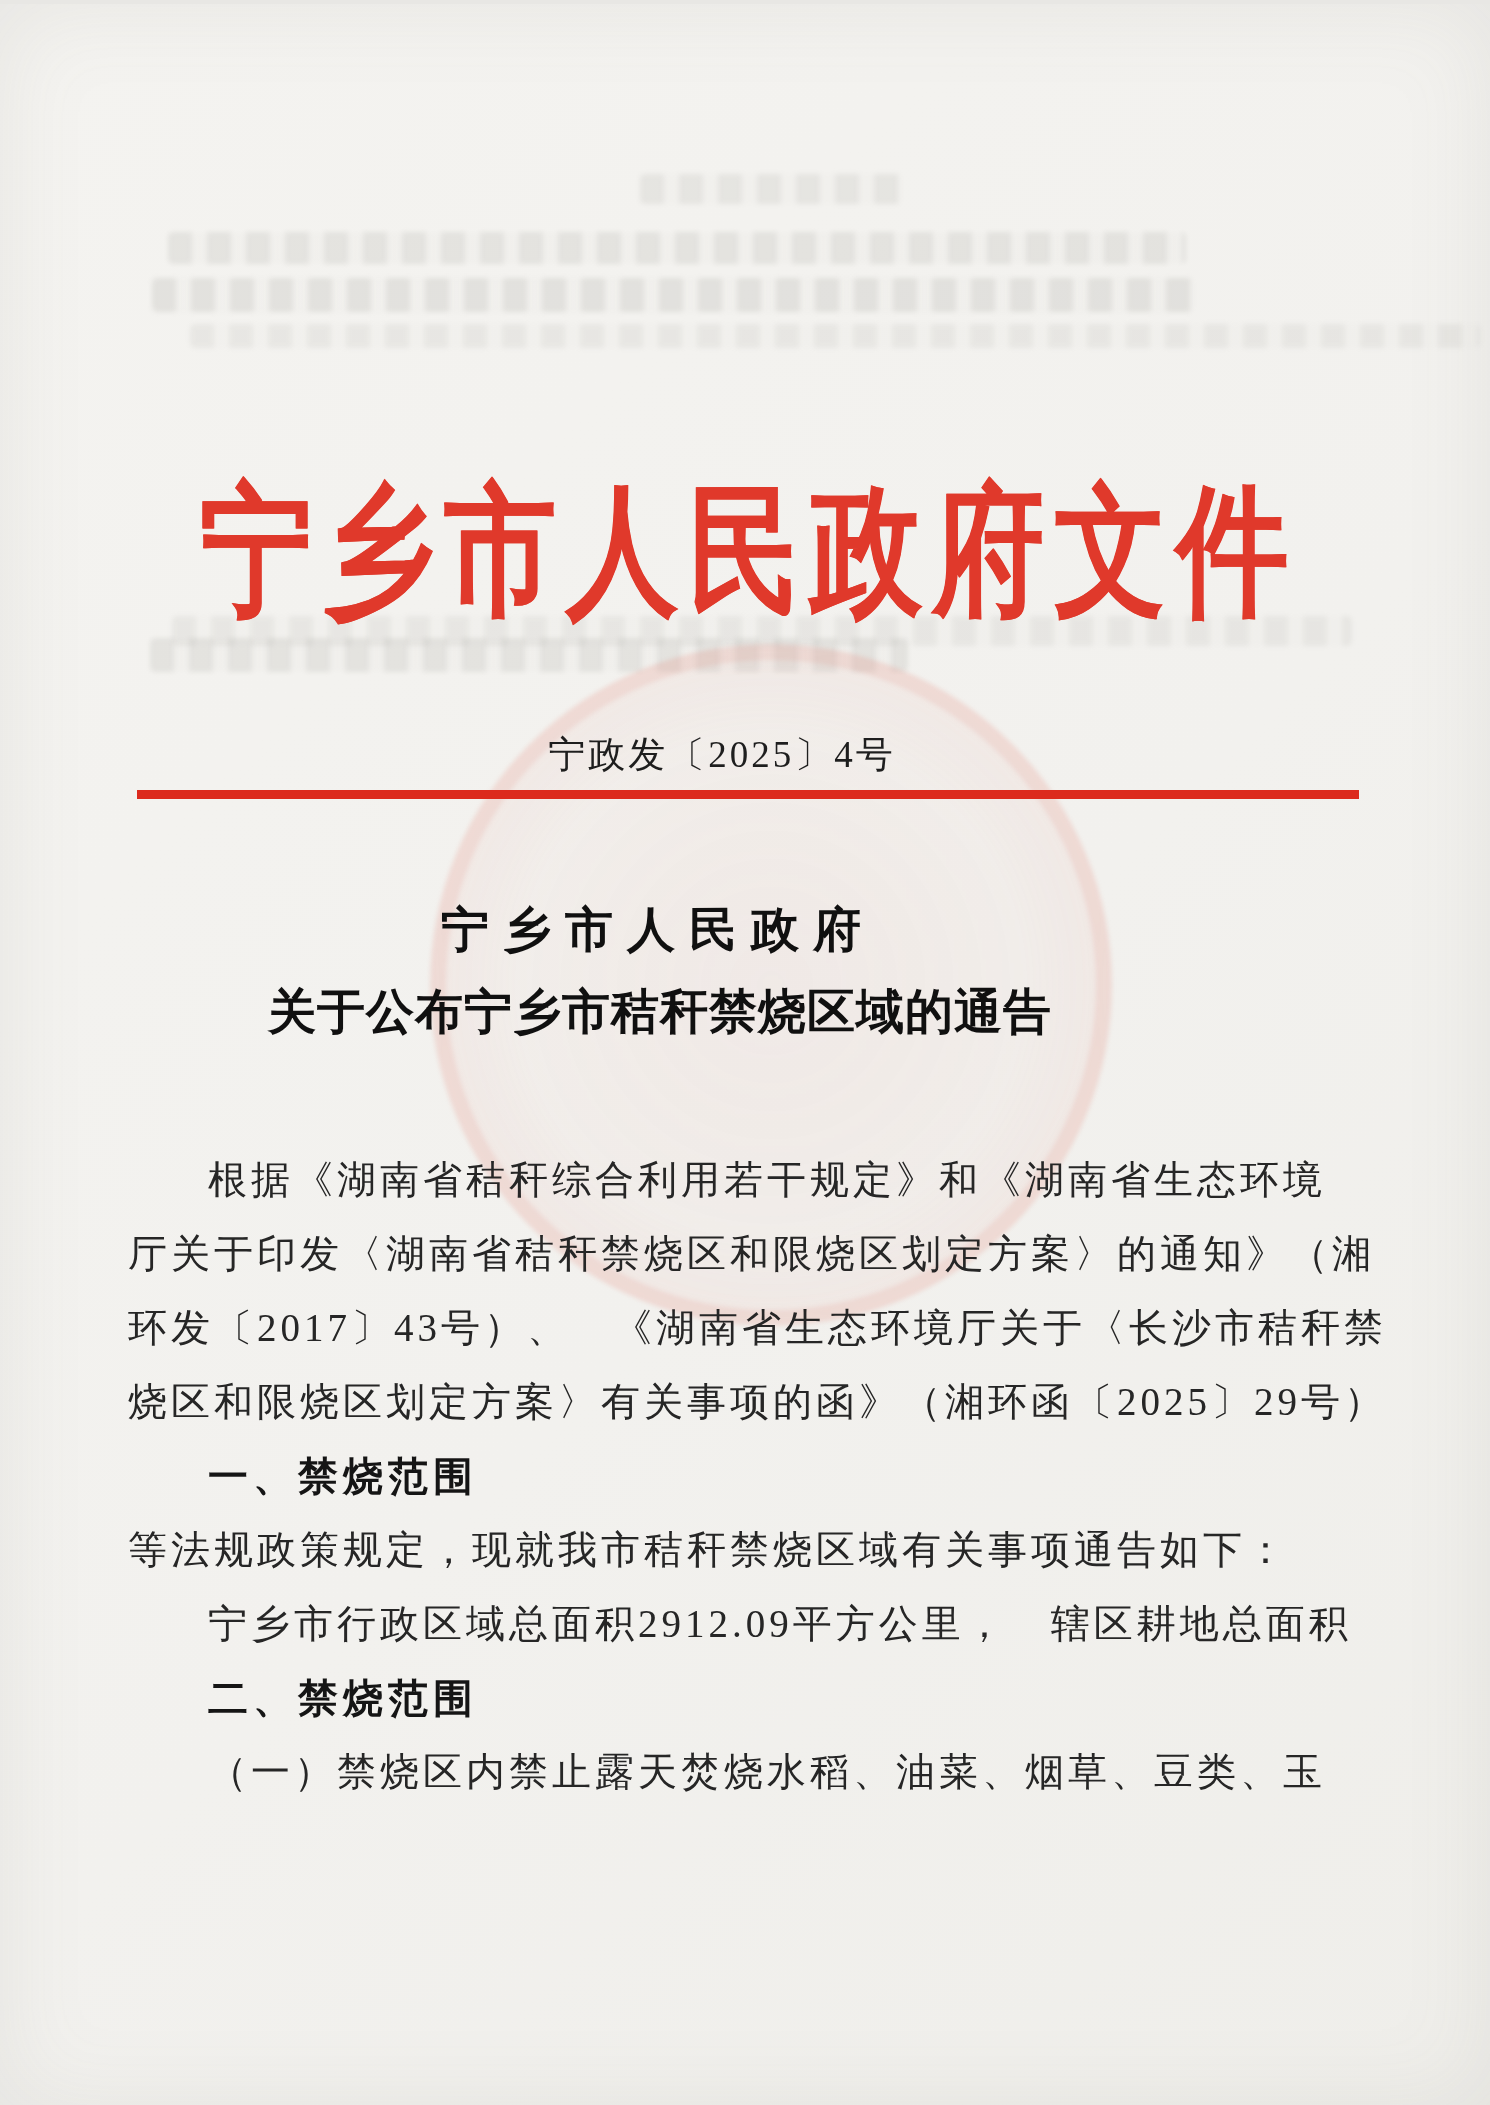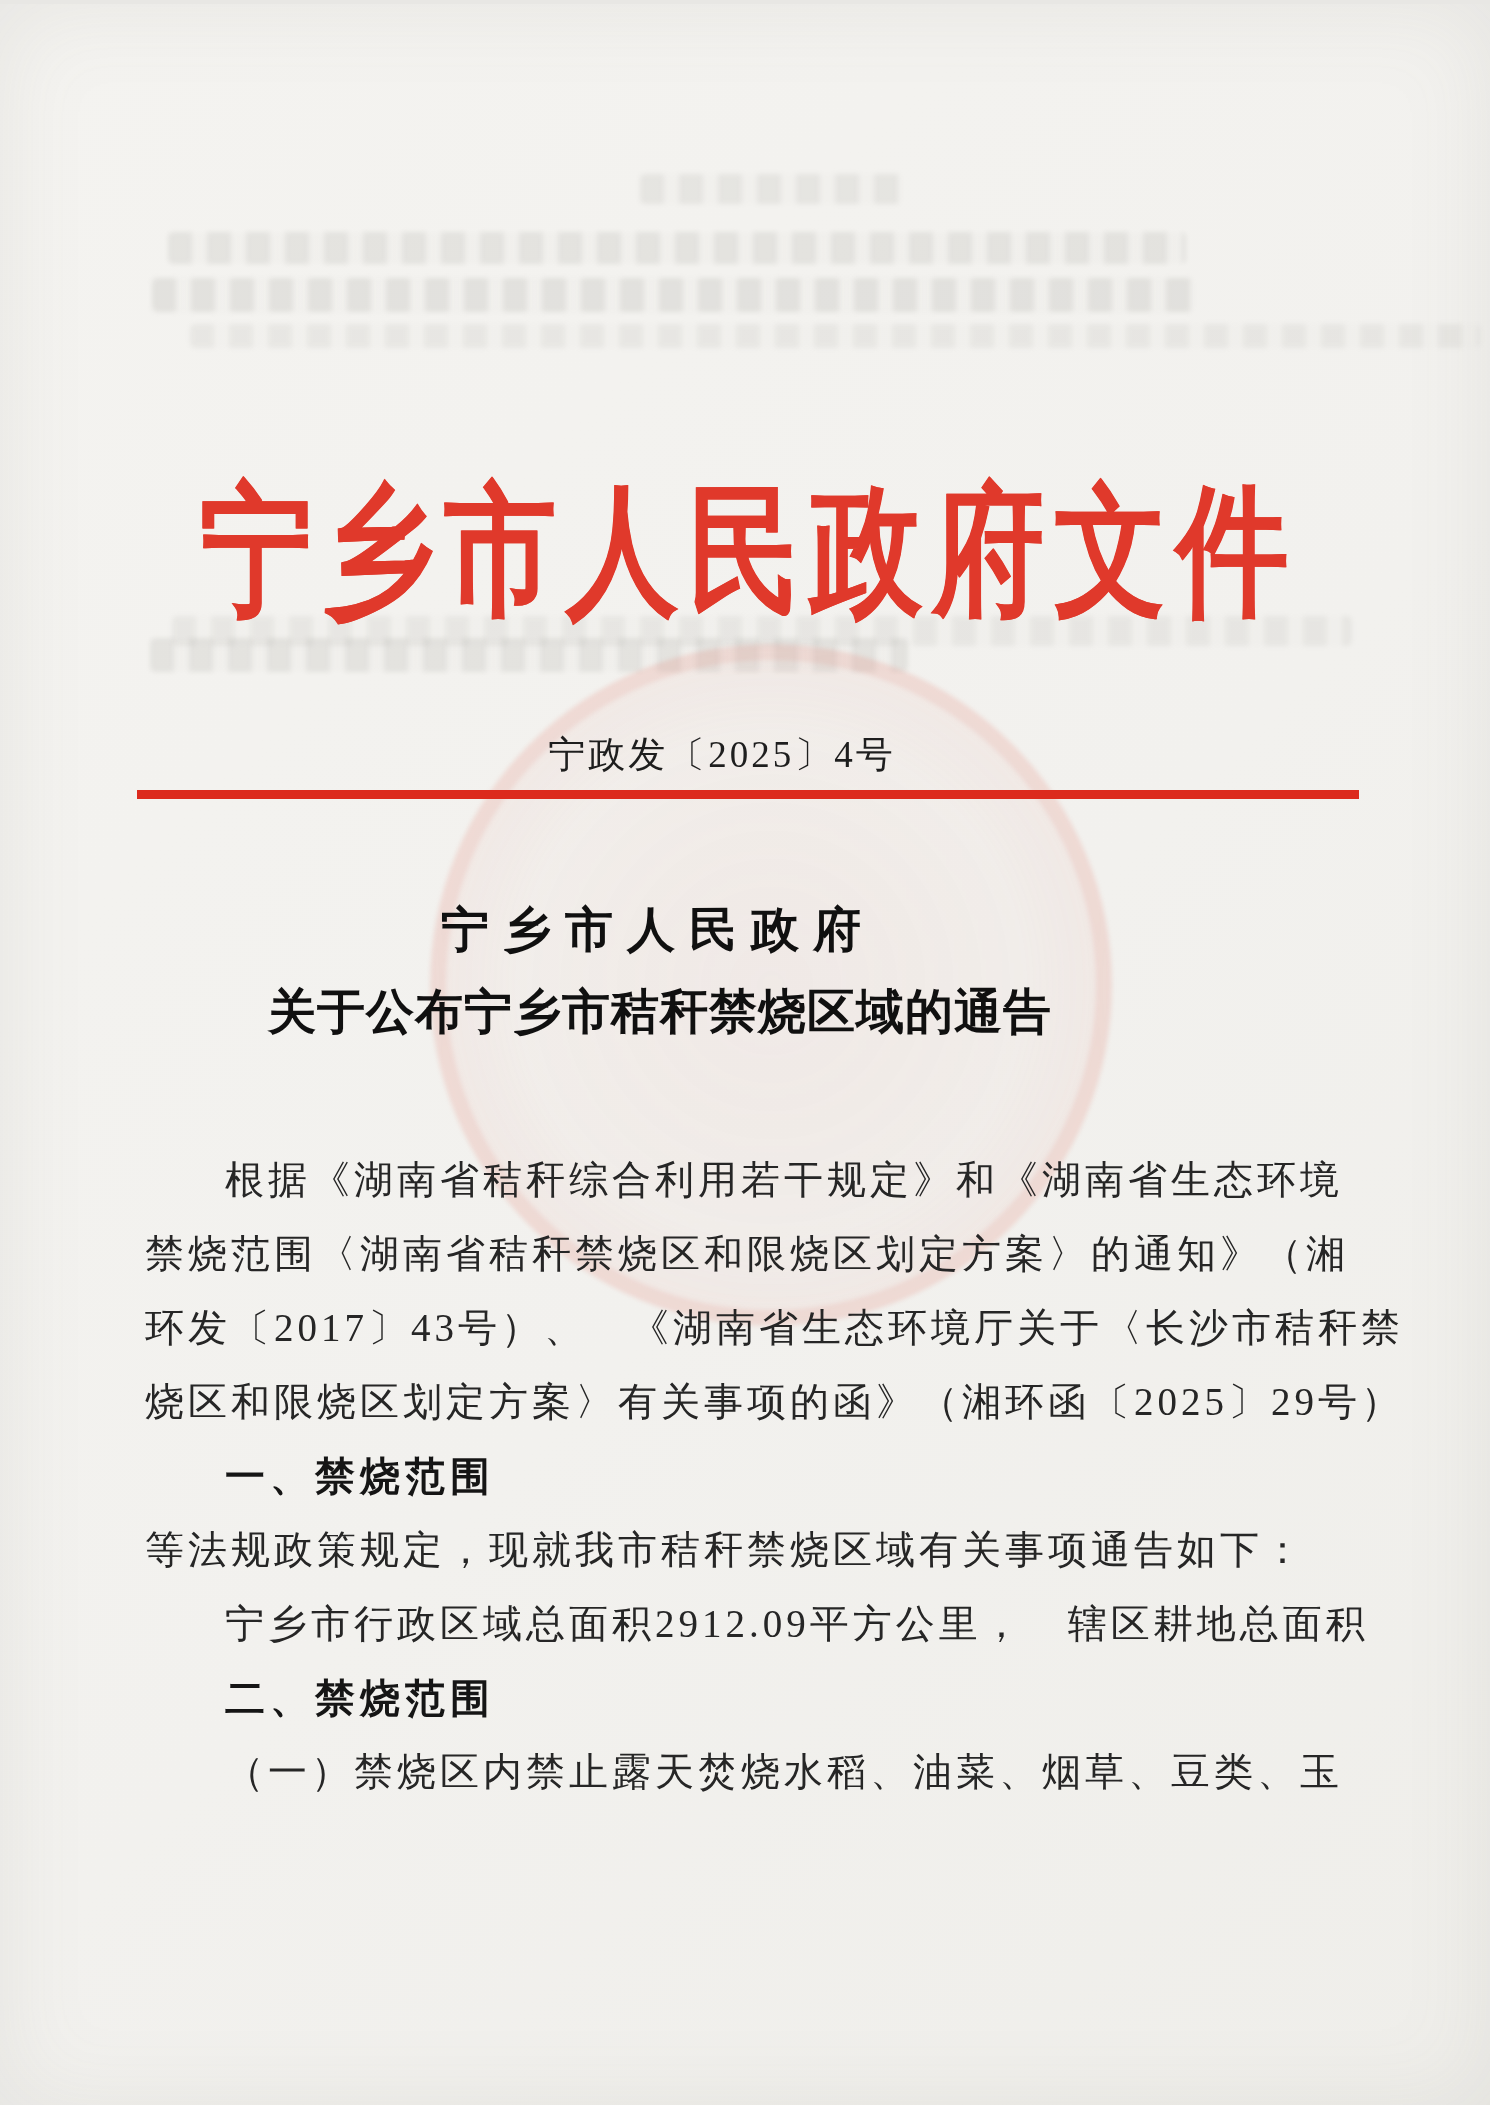--- a/index.html
+++ b/index.html
@@ -109,21 +109,21 @@
   }
   .doc-title-2 {
     top: 976px;
     font-size: 48px;
     letter-spacing: 1px;
     transform: translateX(-85px);
   }
 
   .body-text {
     position: absolute;
-    left: 145px;
+    left: 128px;
     top: 1139px;
     width: 1214px;
   }
   .body-line {
     height: 74px;
     line-height: 74px;
     font-size: 39px;
     letter-spacing: 4px;
     white-space: nowrap;
     color: #262626;
@@ -156,21 +156,21 @@
 
   <div class="doc-number">宁政发〔2025〕4号</div>
 
   <div class="red-rule"></div>
 
   <div class="doc-title doc-title-1">宁乡市人民政府</div>
   <div class="doc-title doc-title-2">关于公布宁乡市秸秆禁烧区域的通告</div>
 
   <div class="body-text">
     <div class="body-line indent">根据《湖南省秸秆综合利用若干规定》和《湖南省生态环境</div>
-    <div class="body-line">禁烧范围〈湖南省秸秆禁烧区和限烧区划定方案〉的通知》（湘</div>
+    <div class="body-line">厅关于印发〈湖南省秸秆禁烧区和限烧区划定方案〉的通知》（湘</div>
     <div class="body-line">环发〔2017〕43号）、　《湖南省生态环境厅关于〈长沙市秸秆禁</div>
     <div class="body-line">烧区和限烧区划定方案〉有关事项的函》（湘环函〔2025〕29号）</div>
     <div class="body-line heading">一、禁烧范围</div>
     <div class="body-line">等法规政策规定，现就我市秸秆禁烧区域有关事项通告如下：</div>
     <div class="body-line indent">宁乡市行政区域总面积2912.09平方公里，　辖区耕地总面积</div>
     <div class="body-line heading">二、禁烧范围</div>
     <div class="body-line indent">（一）禁烧区内禁止露天焚烧水稻、油菜、烟草、豆类、玉</div>
   </div>
 
 </div>

